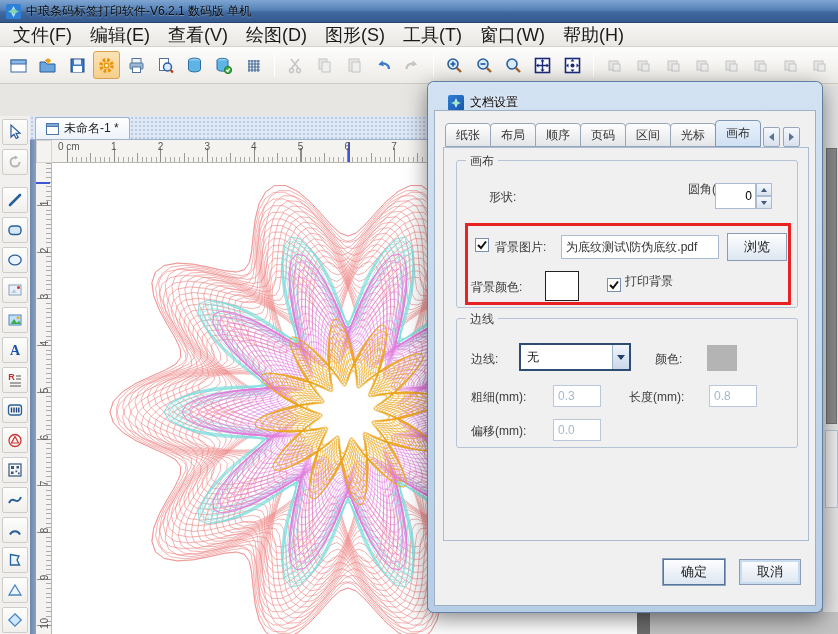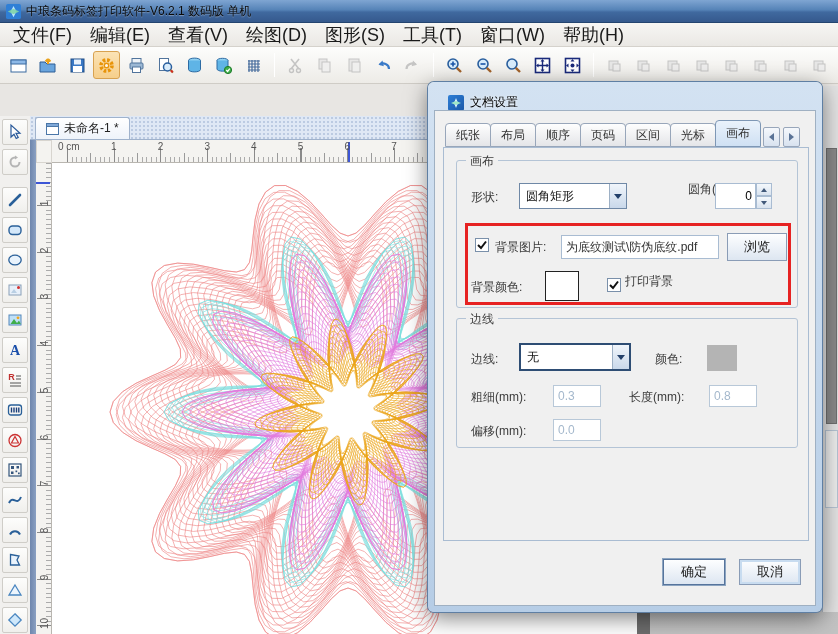--- a/index.html
+++ b/index.html
@@ -588,27 +588,21 @@
           <span class="tab-arrow">
             <i class="tri-right"></i>
           </span>
         </div>
 
       <div class="dlg-panel">
 
         <div class="groupbox" style="left:12px; top:12px; width:342px; height:148px;">
           <span class="gb-label">画布</span>
 
-          <span class="lbl" style="left:14px; top:28px;">形状:</span>
-          <div class="dlg-combo" style="left:62px; top:22px; width:108px; height:26px;">
-            <span class="val">圆角矩形</span>
-            <span class="drop">
-                <span class="arrow-down"></span>
-              </span>
-          </div>
+          <span class="lbl" style="left:32px; top:28px;">形状:</span>
           <span class="lbl" style="left:190px; top:20px;margin-left:41px;">圆角(mm):</span>
           <div class="spinner" style="left:258px; top:22px;">
             <input readonly="" value="0" style="">
             <span class="spin-btns">
               <span>
                   <i class="tri-up"></i>
                 </span>
               <span>
                   <i class="tri-dn"></i>
                 </span>

